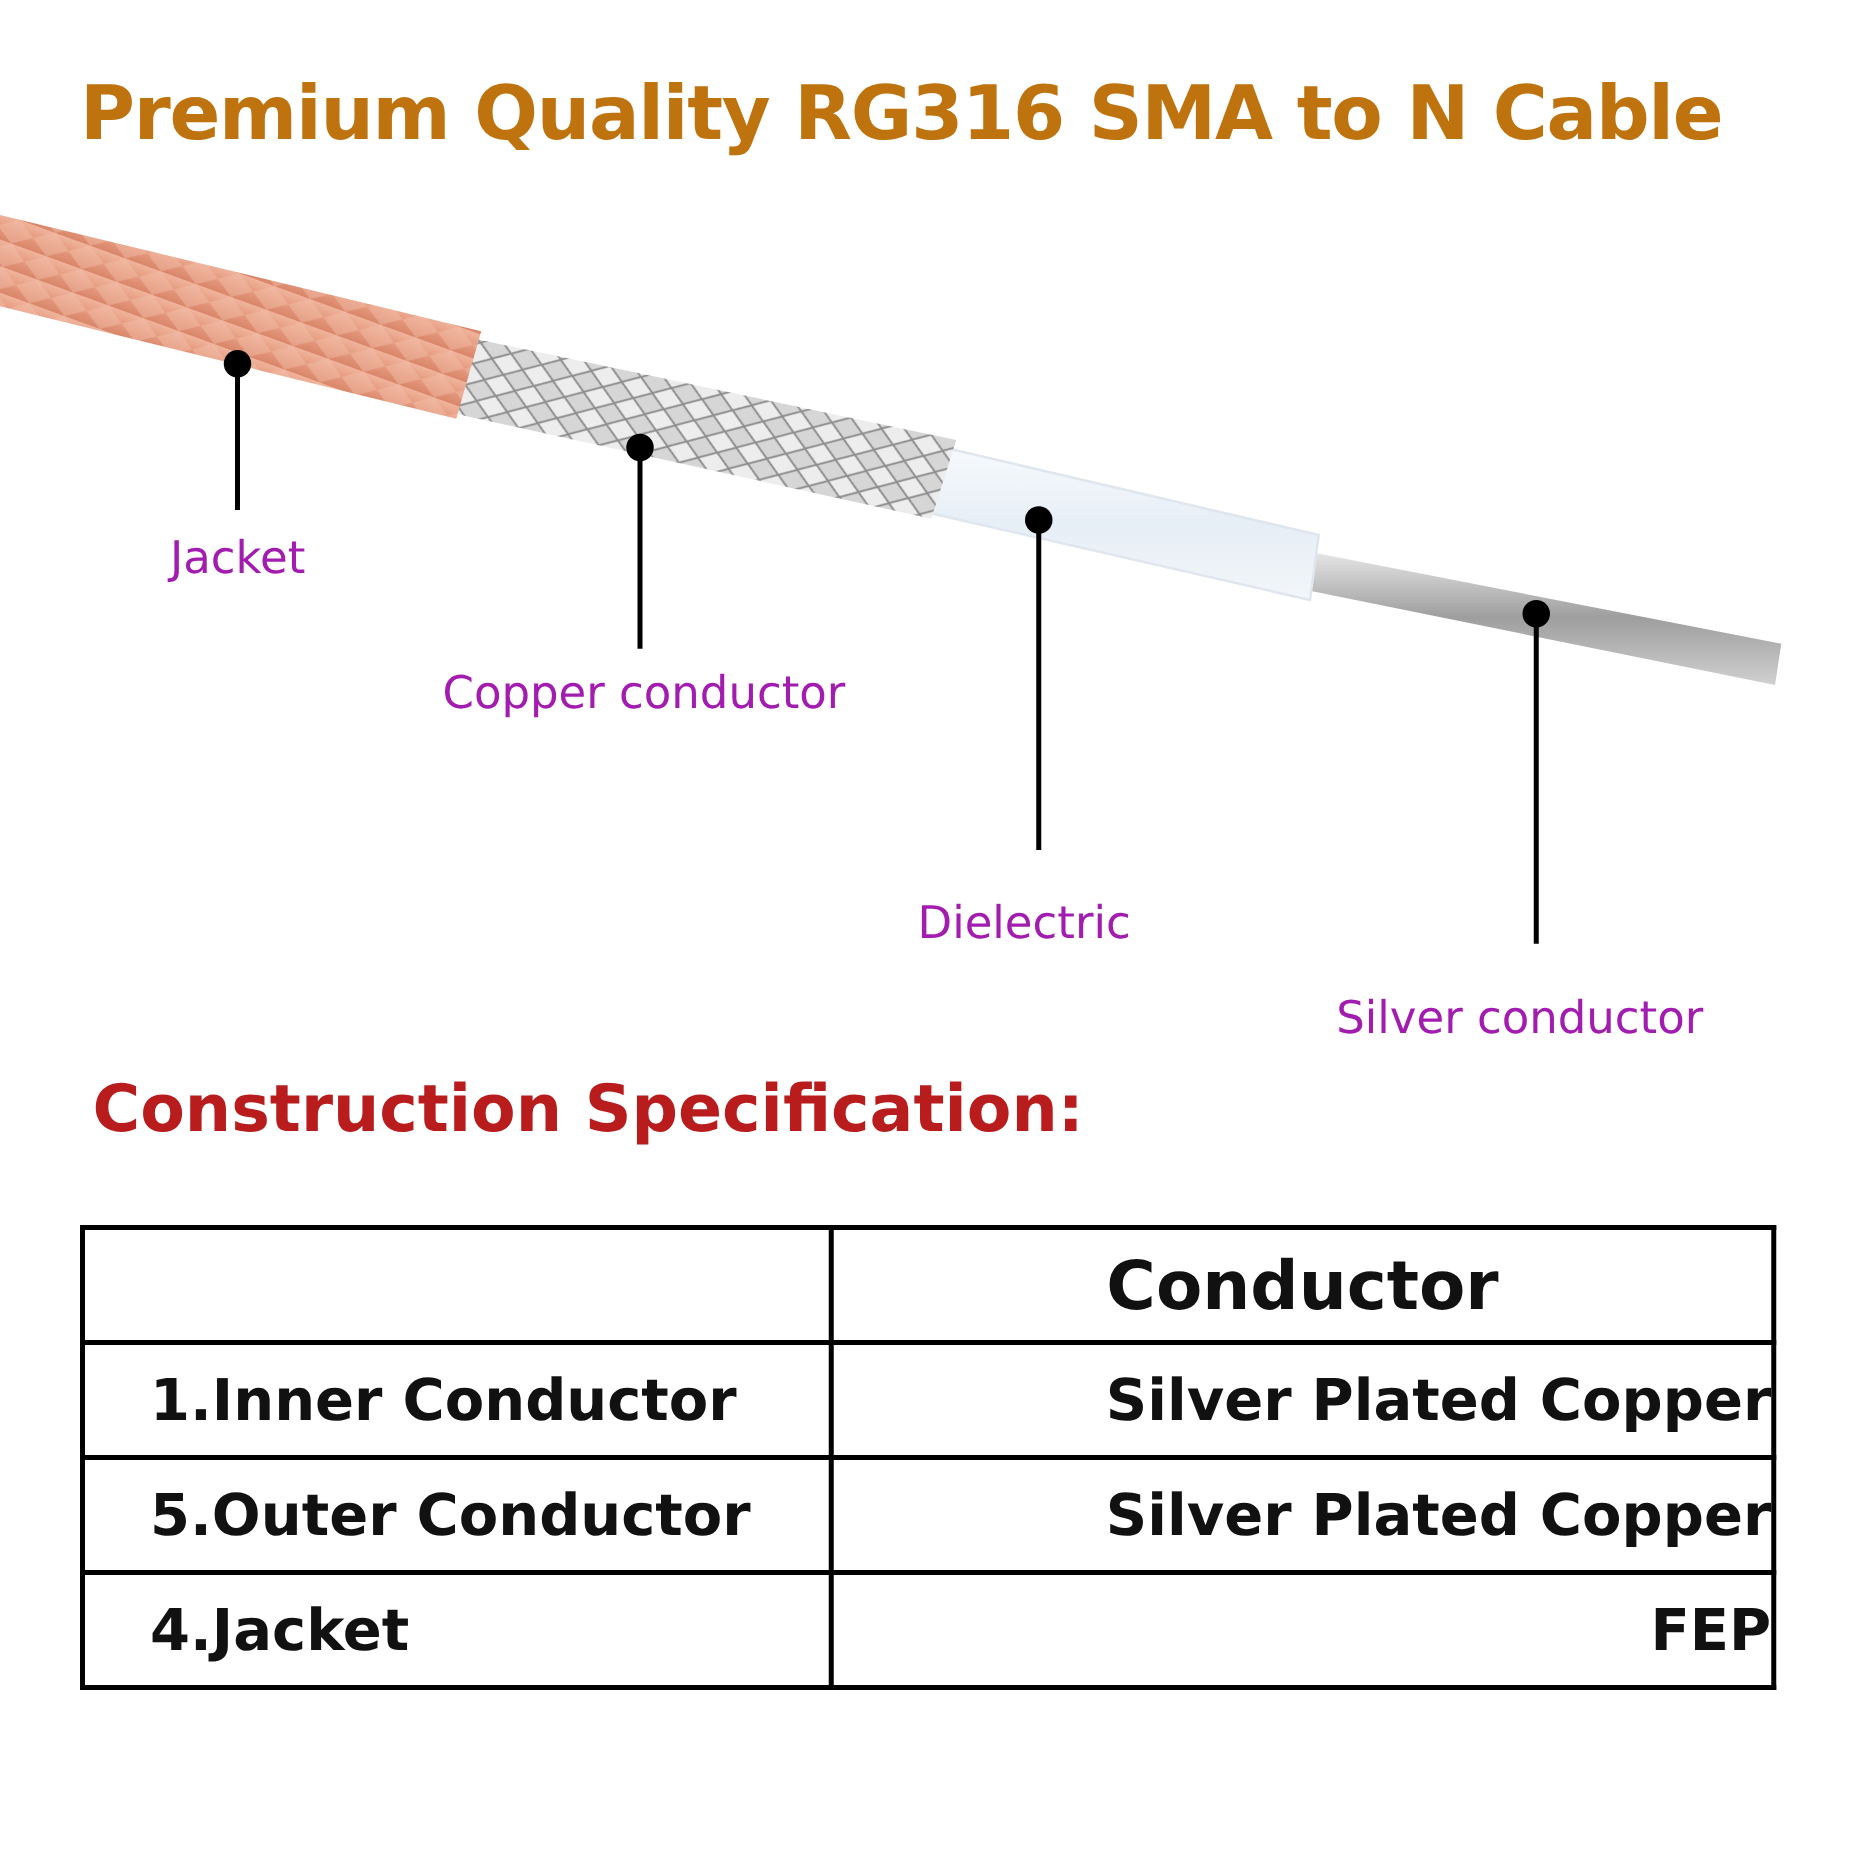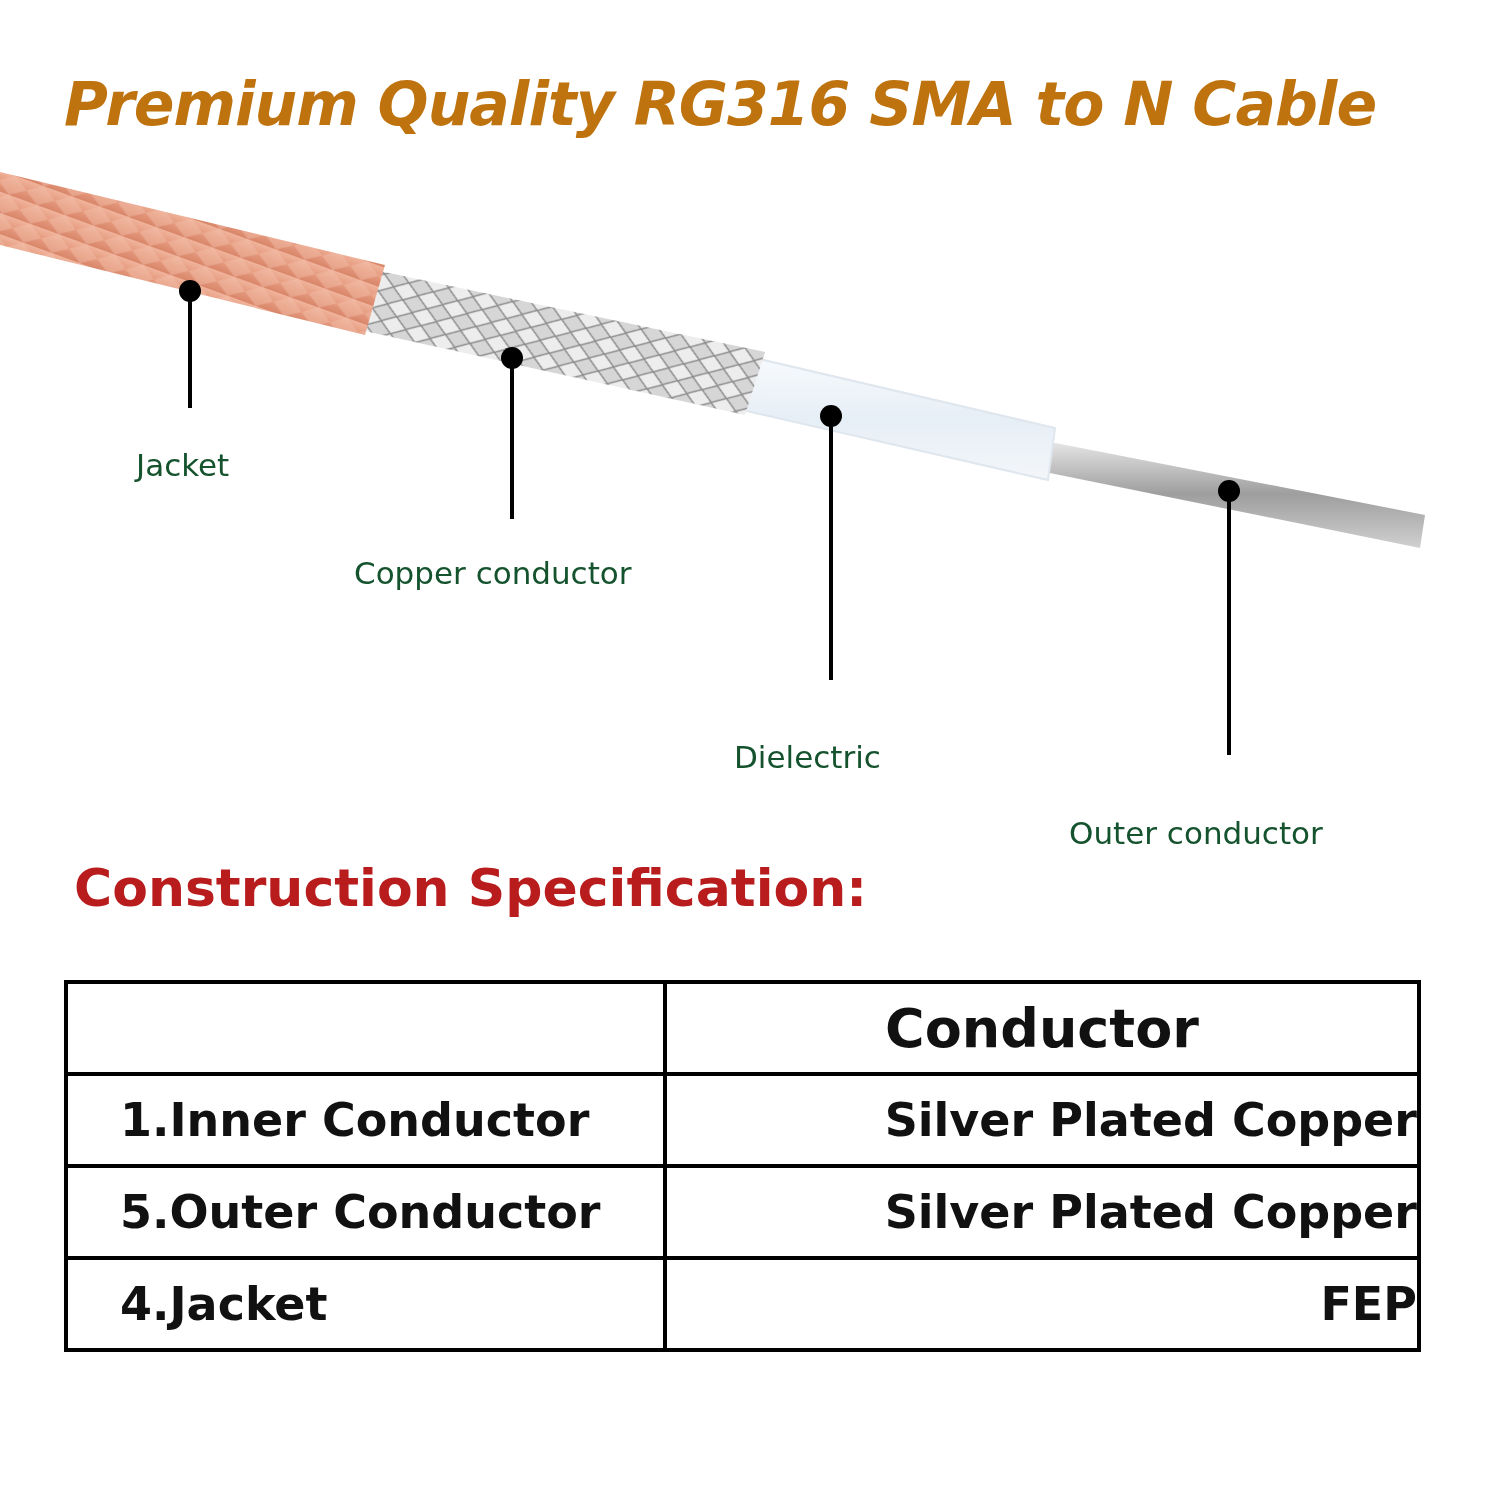--- a/index.html
+++ b/index.html
@@ -1,21 +1,21 @@
 <!DOCTYPE html>
 <html><head>
 <meta charset="utf-8">
 <style>
   html, body { margin:0; padding:0; background:#ffffff; }
   body { width:1500px; height:1500px; position:relative; overflow:hidden;
          font-family:"DejaVu Sans", sans-serif; color:#111; }
-  .title { position:absolute; left:64px; top:69px; font-size:60px; font-weight:bold;
-           color:#bf730f; letter-spacing:-1px; white-space:nowrap;font-style:italic; }
+  .title { position:absolute; left:64px; top:56px; font-size:60px; font-weight:bold;
+           color:#bf730f; letter-spacing:-1px; white-space:nowrap; }
   .diagram { position:absolute; left:0; top:160px; width:1500px; height:700px; }
-  .label { position:absolute; font-size:31px; color:#14532d; white-space:nowrap;margin-top:21px; }
+  .label { position:absolute; font-size:36px; color:#a21caf; white-space:nowrap; }
   .leader { position:absolute; width:4px; background:#000; }
   .dot { position:absolute; width:22px; height:22px; border-radius:50%; background:#000; }
   .section-title { position:absolute; left:74px; top:858px; font-size:52px; font-weight:bold;
                    color:#b91c1c; white-space:nowrap; }
   table.spec { position:absolute; left:64px; top:980px; width:1357px; border-collapse:collapse;
                table-layout:fixed; }
   table.spec td, table.spec th { border:4px solid #000; height:88px; font-size:46px;
                font-weight:bold; padding:0; }
   table.spec th { font-weight:bold; font-size:54px; text-align:center; }
   table.spec td.c1 { width:595px; padding-left:52px; text-align:left; }
@@ -70,21 +70,21 @@
   <div class="dot" style="left:501px;top:187px;"></div>
   <div class="leader" style="left:510px;top:197px;height:162px;"></div>
   <div class="label" style="left:354px;top:374px;">Copper conductor</div>
 
   <div class="dot" style="left:820px;top:245px;"></div>
   <div class="leader" style="left:829px;top:255px;height:265px;"></div>
   <div class="label" style="left:734px;top:558px;">Dielectric</div>
 
   <div class="dot" style="left:1218px;top:320px;"></div>
   <div class="leader" style="left:1227px;top:330px;height:265px;"></div>
-  <div class="label" style="left:1069px;top:634px;">Outer conductor</div>
+  <div class="label" style="left:1069px;top:634px;">Silver conductor</div>
 </div>
 
 <div class="section-title">Construction Specification:</div>
 
 <table class="spec">
   <tbody>
       <tr>
     <th class="c1" style="width:595px;"></th>
     <th>Conductor</th>
   </tr>

